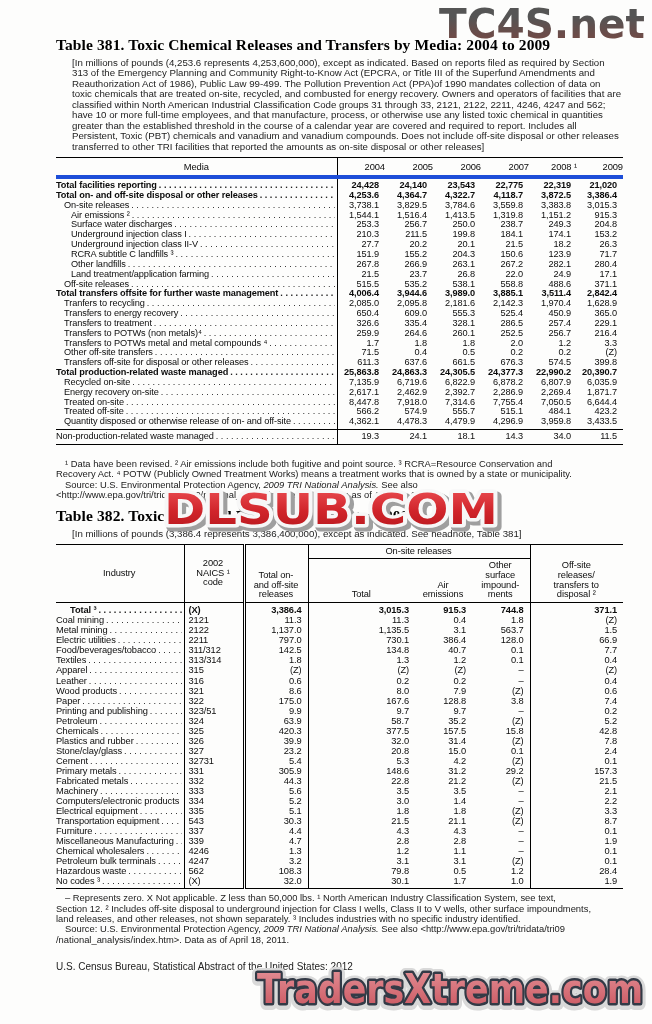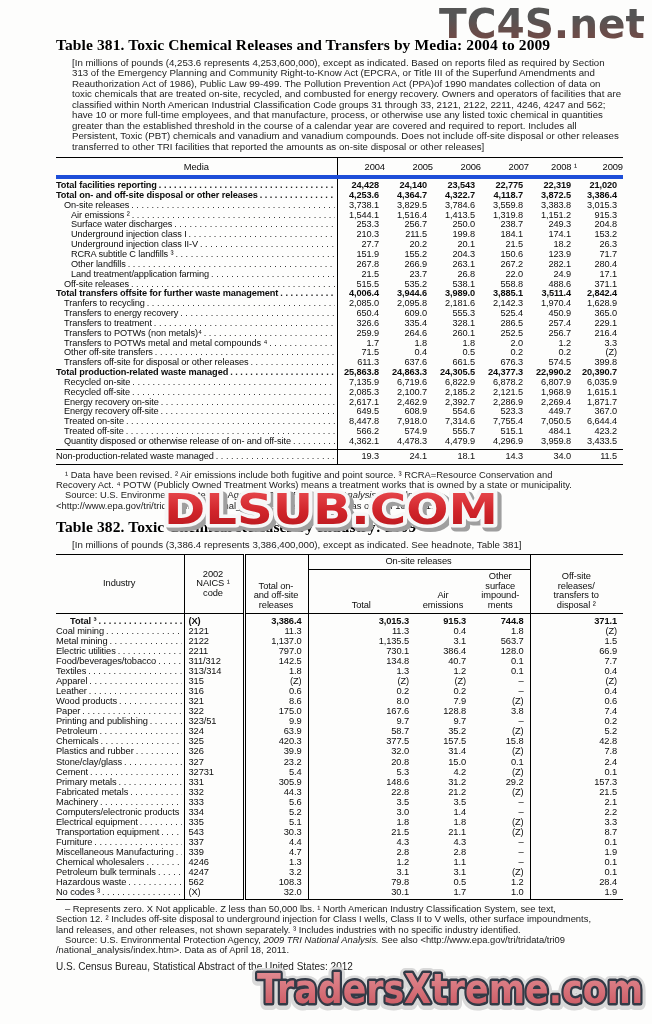--- a/index.html
+++ b/index.html
@@ -44,21 +44,21 @@
   #t382 .grp{border-bottom:1px solid #000;text-align:center;vertical-align:bottom;}
   #t382 .c1r{border-right:1px solid #000;}
   #t382 .c2r{border-right:3px double #000;}
   #t382 .c3r{border-right:1px solid #000;}
   #t382 .c6r{border-right:1px solid #000;}
   #t382 td{font-size:9.3px;line-height:10.05px;vertical-align:bottom;}
   #t382 tbody tr:first-child td{border-top:1.2px solid #000;padding-top:2px;}
   #t382 tbody tr:last-child td{border-bottom:1.5px solid #000;padding-bottom:2px;}
   #t382 .ind1 .leader{padding-left:14px;}
   
-  .fnotes{margin-top:5px;font-size:9.4px;line-height:10.3px;color:#1a1a1a;}
+  .fnotes{margin-top:14px;font-size:9.4px;line-height:10.3px;color:#1a1a1a;}
   .fn,.src{margin:0;text-indent:9px;white-space:pre-line;}
   .src i{font-style:italic;}
   
   .footer-right{position:absolute;right:31px;top:988px;font-size:14.5px;color:#1f1f1f;}
   .footer-right .pgnum{margin-left:10px;}
   .footer-left{position:absolute;left:56px;top:961px;font-size:10px;color:#222;}
   
   .wm{position:absolute;pointer-events:none;}
   #wm-top{top:0;right:4px;opacity:.92;}
   #wm-mid{top:481px;left:156px;}
@@ -383,61 +383,35 @@
             </div>
           </td>
     <td class="num">7,135.9</td>
     <td class="num">6,719.6</td>
     <td class="num">6,822.9</td>
     <td class="num">6,878.2</td>
     <td class="num">6,807.9</td>
     <td class="num">6,035.9</td>
   </tr>
 
-  <tr class="ind1">
-    <td class="lbl-cell">
-            <div class="leader">
-              <span>Recycled off-site</span>
-            </div>
-          </td>
-    <td class="num">2,085.3</td>
-    <td class="num">2,100.7</td>
-    <td class="num">2,185.2</td>
-    <td class="num">2,121.5</td>
-    <td class="num">1,968.9</td>
-    <td class="num">1,615.1</td>
-  </tr>
 
   <tr class="ind1">
     <td class="lbl-cell">
             <div class="leader">
               <span>Energy recovery on-site</span>
             </div>
           </td>
     <td class="num">2,617.1</td>
     <td class="num">2,462.9</td>
     <td class="num">2,392.7</td>
     <td class="num">2,286.9</td>
     <td class="num">2,269.4</td>
     <td class="num">1,871.7</td>
   </tr>
 
-  <tr class="ind1">
-    <td class="lbl-cell">
-            <div class="leader">
-              <span>Energy recovery off-site</span>
-            </div>
-          </td>
-    <td class="num">649.5</td>
-    <td class="num">608.9</td>
-    <td class="num">554.6</td>
-    <td class="num">523.3</td>
-    <td class="num">449.7</td>
-    <td class="num">367.0</td>
-  </tr>
 
   <tr class="ind1">
     <td class="lbl-cell">
             <div class="leader">
               <span>Treated on-site</span>
             </div>
           </td>
     <td class="num">8,447.8</td>
     <td class="num">7,918.0</td>
     <td class="num">7,314.6</td>

